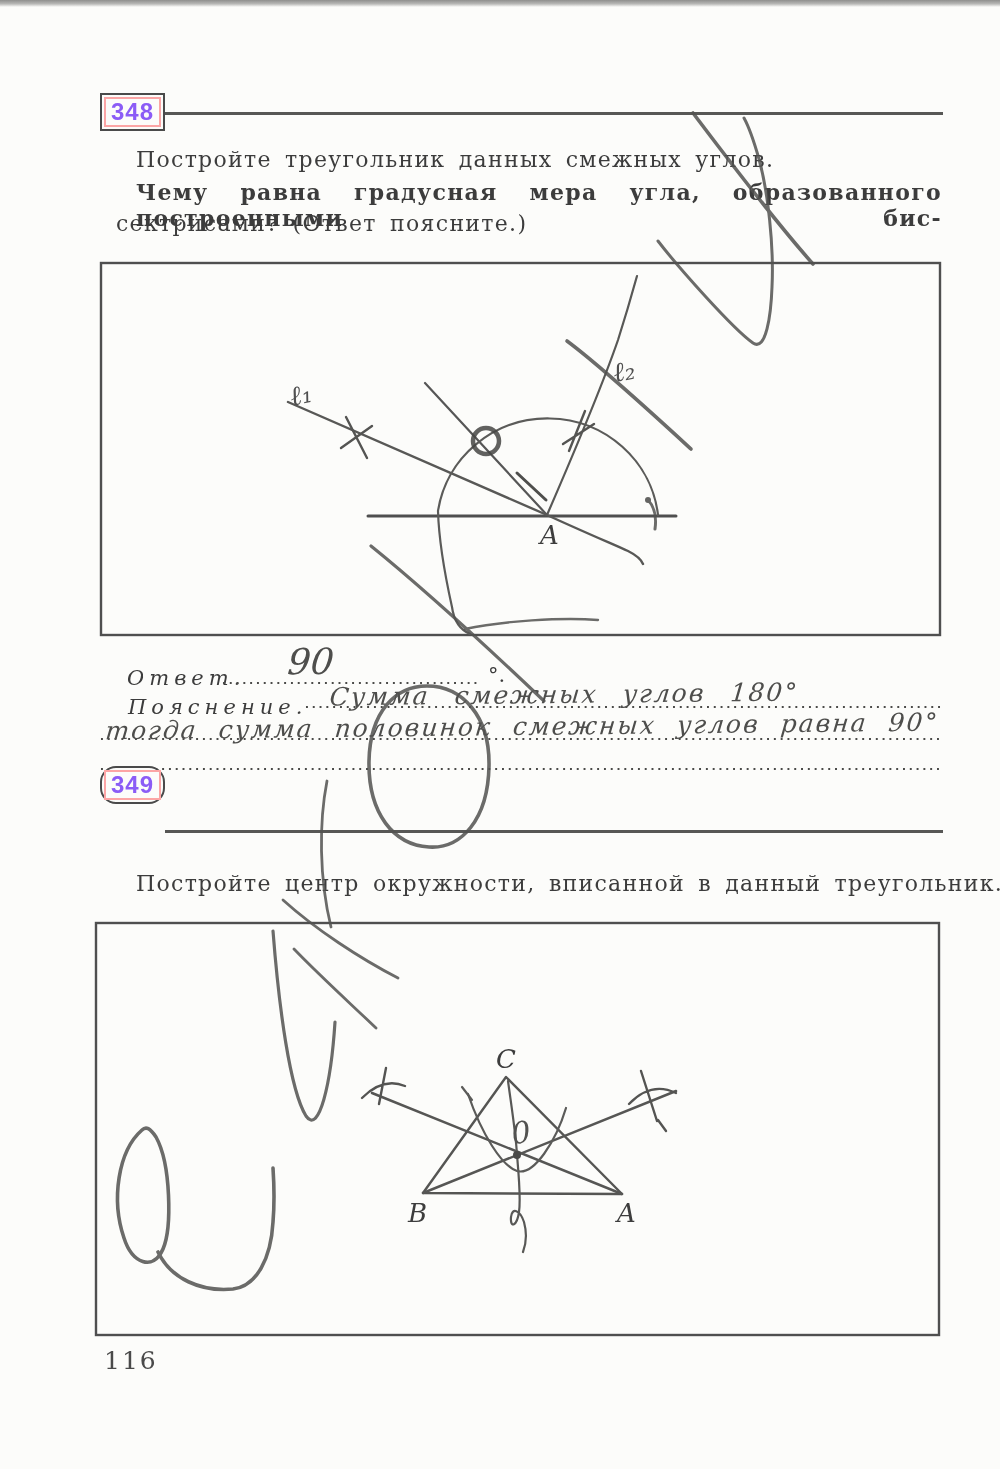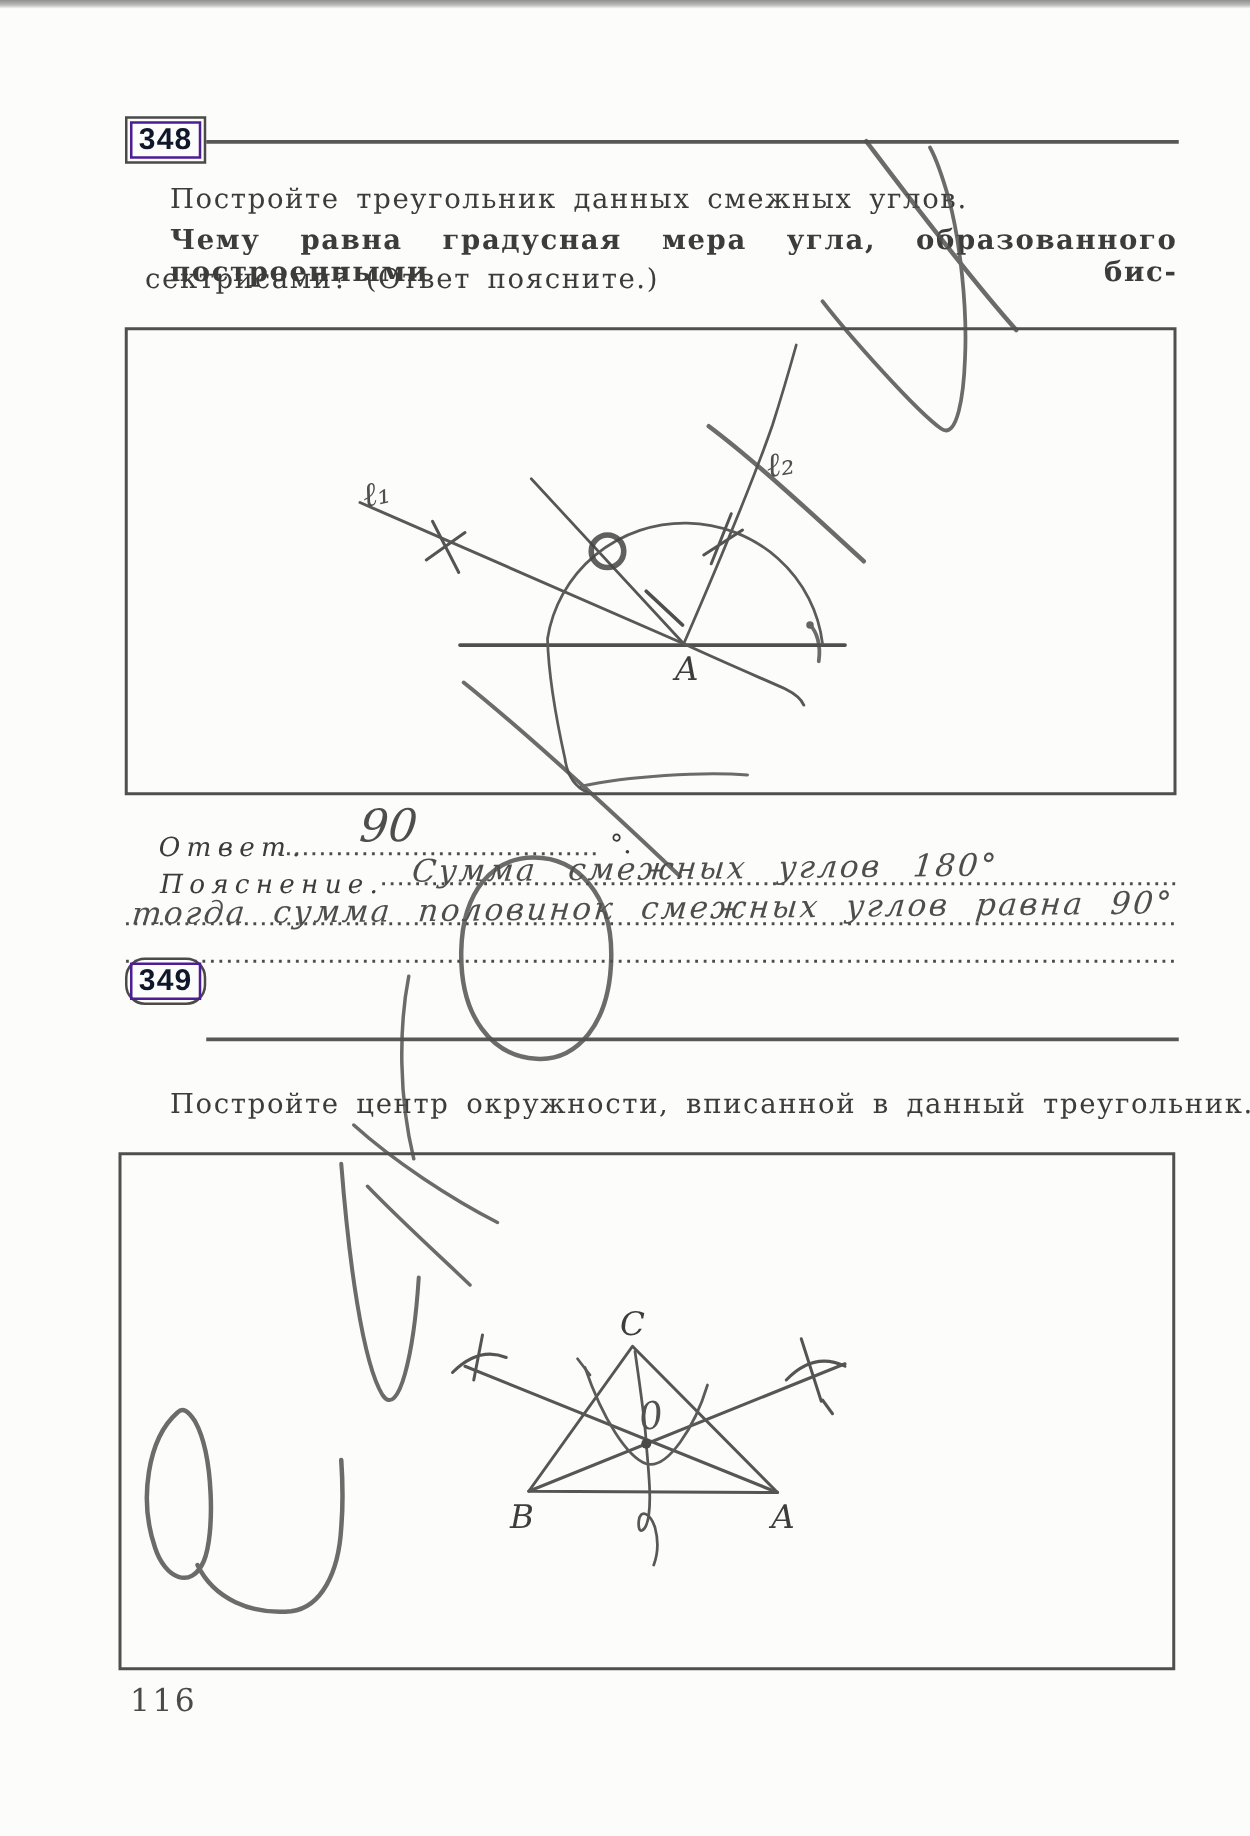--- a/index.html
+++ b/index.html
@@ -5,23 +5,23 @@
   html,body{margin:0;padding:0;background:#e8e8e6;}
   .page{
     position:relative;width:1000px;height:1469px;margin:0 auto;
     background:#fcfcfa;overflow:hidden;
     font-family:"DejaVu Serif","Liberation Serif",serif;color:#3a3a3a;
   }
   .scan-edge-top{position:absolute;left:0;top:0;width:1000px;height:7px;
     background:linear-gradient(to bottom,#8f8f8d 0%,#b8b8b6 55%,rgba(185,185,183,0) 100%);}
   .numbox{position:absolute;width:65px;height:38px;border:2px solid #4a4a4a;
     box-sizing:border-box;background:#fcfcfa;}
-  .numbox-inner{position:absolute;inset:2px;border:2px solid #4c1d95;
+  .numbox-inner{position:absolute;inset:2px;border:2px solid #fca5a5;
     display:flex;align-items:center;justify-content:center;
-    font:bold 24px "Liberation Sans",sans-serif;color:#0f172a;letter-spacing:1px;}
+    font:bold 24px "Liberation Sans",sans-serif;color:#8b5cf6;letter-spacing:1px;}
   .rule{position:absolute;height:3px;background:#575755;}
   .task{position:absolute;font-size:22px;letter-spacing:1.3px;word-spacing:5px;
     white-space:nowrap;color:#3c3c3c;}
   .task-just{white-space:normal;text-align:justify;text-align-last:justify;font-weight:bold;}
   .blank-label{position:absolute;font-size:21px;letter-spacing:5px;color:#3c3c3c;white-space:nowrap;font-style:italic;}
   .dots{position:absolute;height:4px;
     background-image:radial-gradient(circle at 2px 2px,#4a4a48 1.15px,rgba(0,0,0,0) 1.4px);
     background-size:6.8px 4px;background-repeat:repeat-x;}
   .hand{position:absolute;font-style:italic;color:#4e4e4c;white-space:nowrap;
     font-family:"DejaVu Serif",serif;transform:skewX(-6deg) rotate(-0.6deg);}

